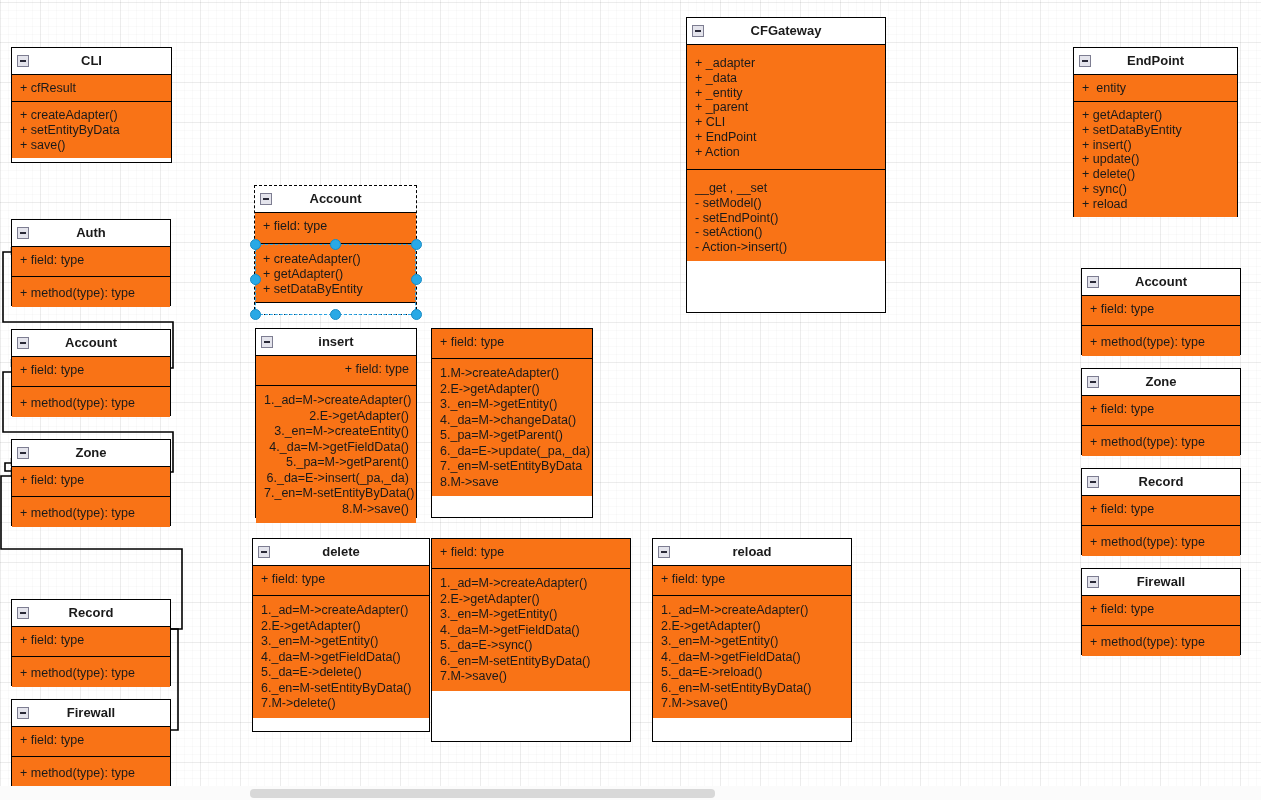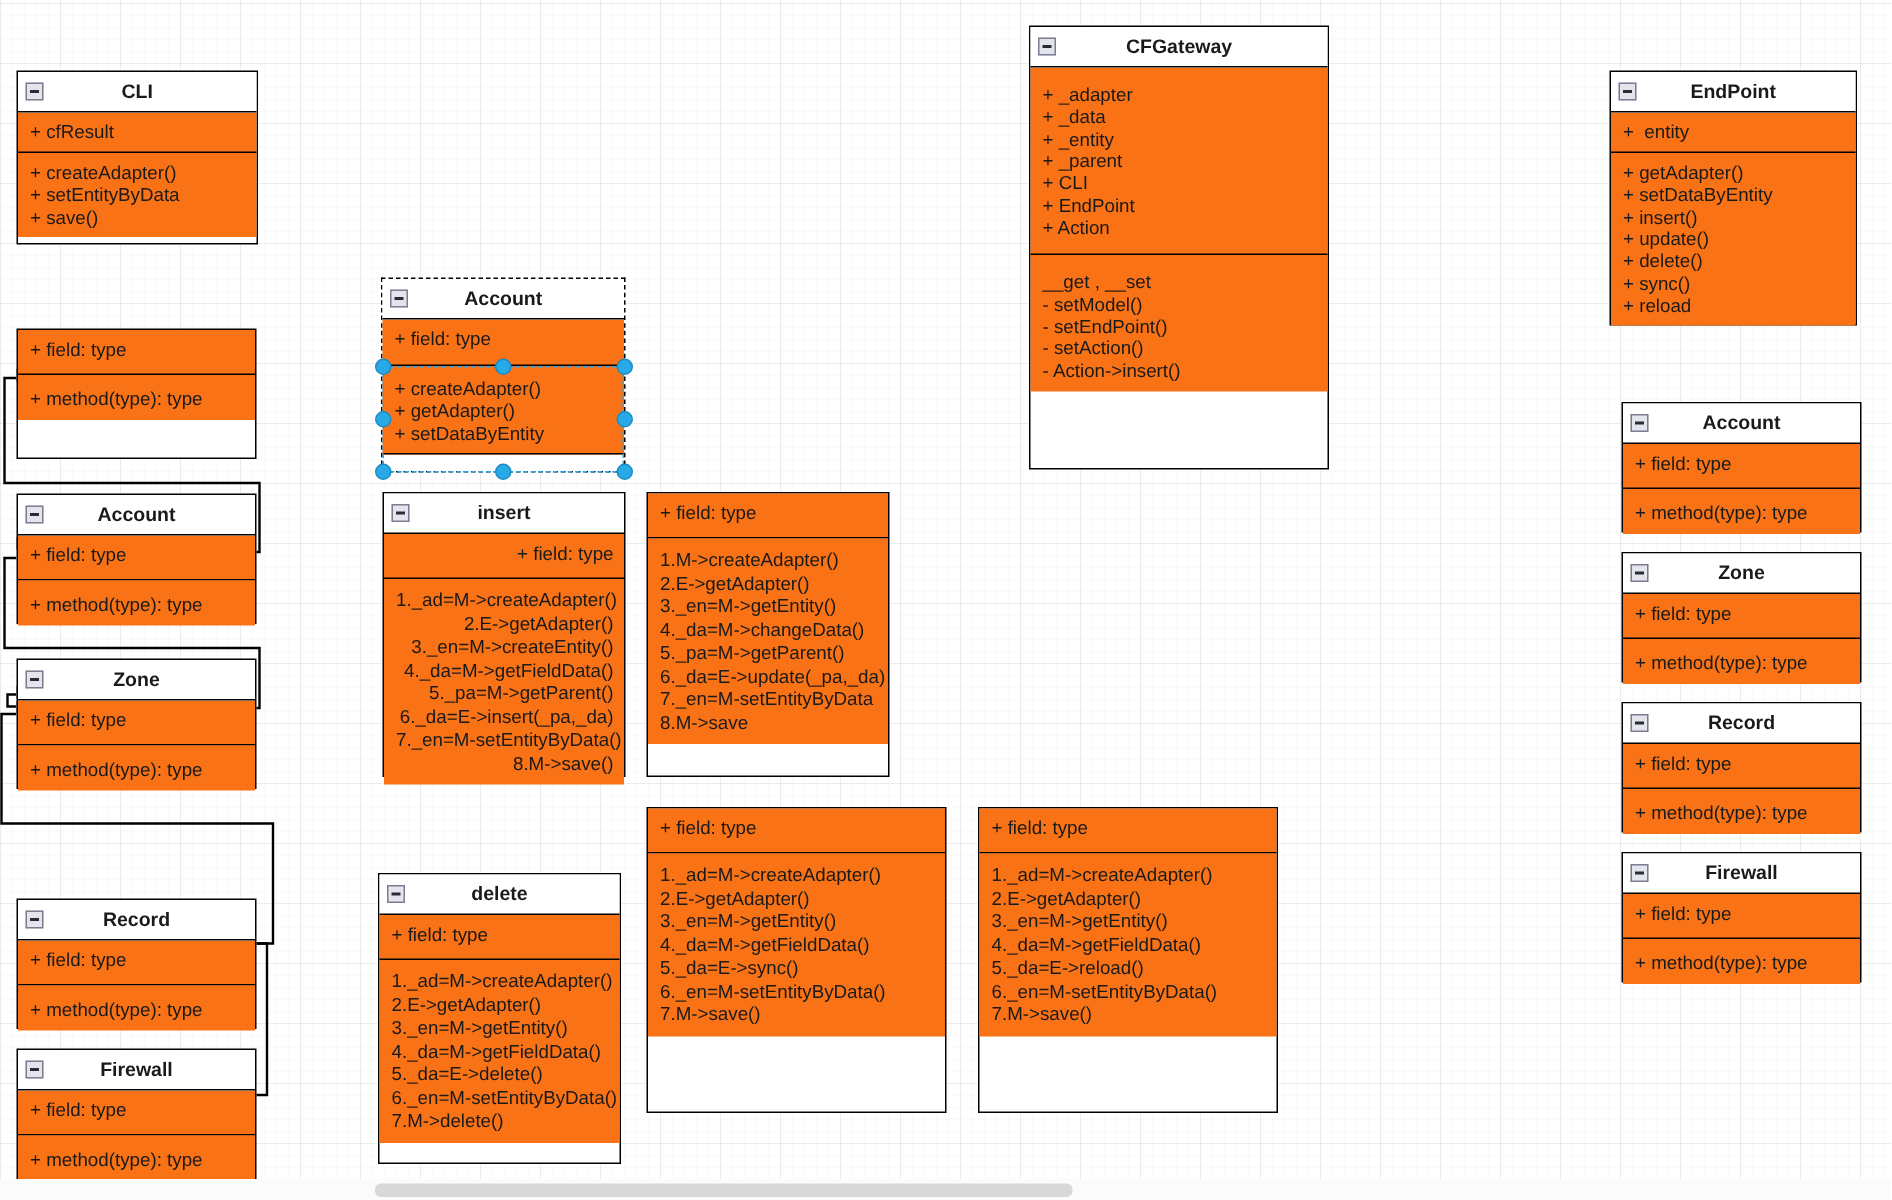--- a/index.html
+++ b/index.html
@@ -272,21 +272,21 @@
       <div class="row">2.E-&gt;getAdapter()</div>
       <div class="row">3._en=M-&gt;getEntity()</div>
       <div class="row">4._da=M-&gt;changeData()</div>
       <div class="row">5._pa=M-&gt;getParent()</div>
       <div class="row">6._da=E-&gt;update(_pa,_da)</div>
       <div class="row">7._en=M-setEntityByData</div>
       <div class="row">8.M-&gt;save</div>
     </div>
   </div>
 
-  <div class="uml" style="left:252px; top:538px; width:162px; height:194px;margin-top:44px;">
+  <div class="uml" style="left:252px; top:538px; width:178px; height:194px;">
     <div class="title">
       <span class="collapse"></span>
       <span>delete</span>
     </div>
     <div class="sec" style="height:30px;">
       <div class="row">+ field: type</div>
     </div>
     <div class="sec last steps">
       <div class="row">1._ad=M-&gt;createAdapter()</div>
       <div class="row">2.E-&gt;getAdapter()</div>
@@ -307,35 +307,43 @@
       <div class="row">2.E-&gt;getAdapter()</div>
       <div class="row">3._en=M-&gt;getEntity()</div>
       <div class="row">4._da=M-&gt;getFieldData()</div>
       <div class="row">5._da=E-&gt;sync()</div>
       <div class="row">6._en=M-setEntityByData()</div>
       <div class="row">7.M-&gt;save()</div>
     </div>
   </div>
 
   <div class="uml" style="left:652px; top:538px; width:200px; height:204px;">
+    <div class="title">
+      <span class="collapse"></span>
+      <span>reload</span>
+    </div>
     <div class="sec" style="height:30px;">
       <div class="row">+ field: type</div>
     </div>
     <div class="sec last steps">
       <div class="row">1._ad=M-&gt;createAdapter()</div>
       <div class="row">2.E-&gt;getAdapter()</div>
       <div class="row">3._en=M-&gt;getEntity()</div>
       <div class="row">4._da=M-&gt;getFieldData()</div>
       <div class="row">5._da=E-&gt;reload()</div>
       <div class="row">6._en=M-setEntityByData()</div>
       <div class="row">7.M-&gt;save()</div>
     </div>
   </div>
 
   <div class="uml" style="left:11px; top:219px; width:160px; height:87px;">
+    <div class="title">
+      <span class="collapse"></span>
+      <span>Auth</span>
+    </div>
     <div class="sec" style="height:30px;">
       <div class="row">+ field: type</div>
     </div>
     <div class="sec last" style="padding-top:9px;">
       <div class="row">+ method(type): type</div>
     </div>
   </div>
 
   <div class="uml" style="left:11px; top:329px; width:160px; height:87px;">
     <div class="title">

